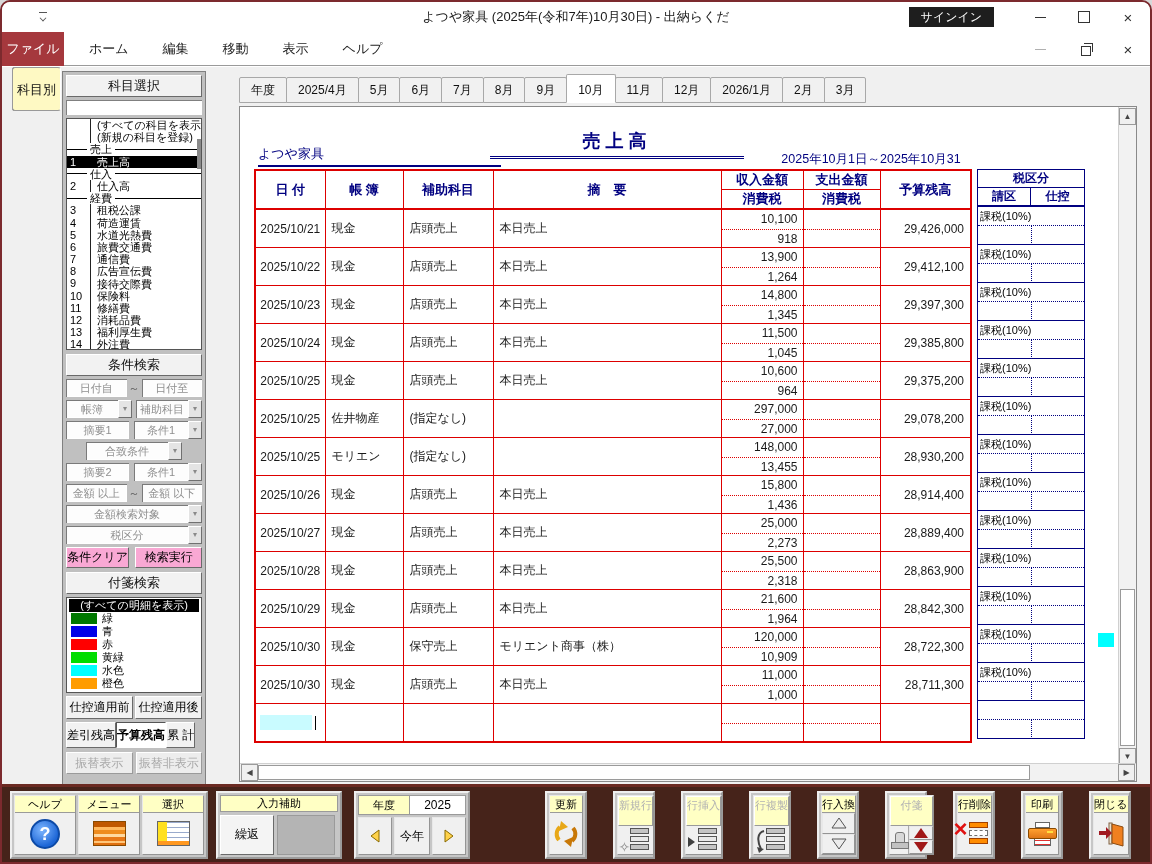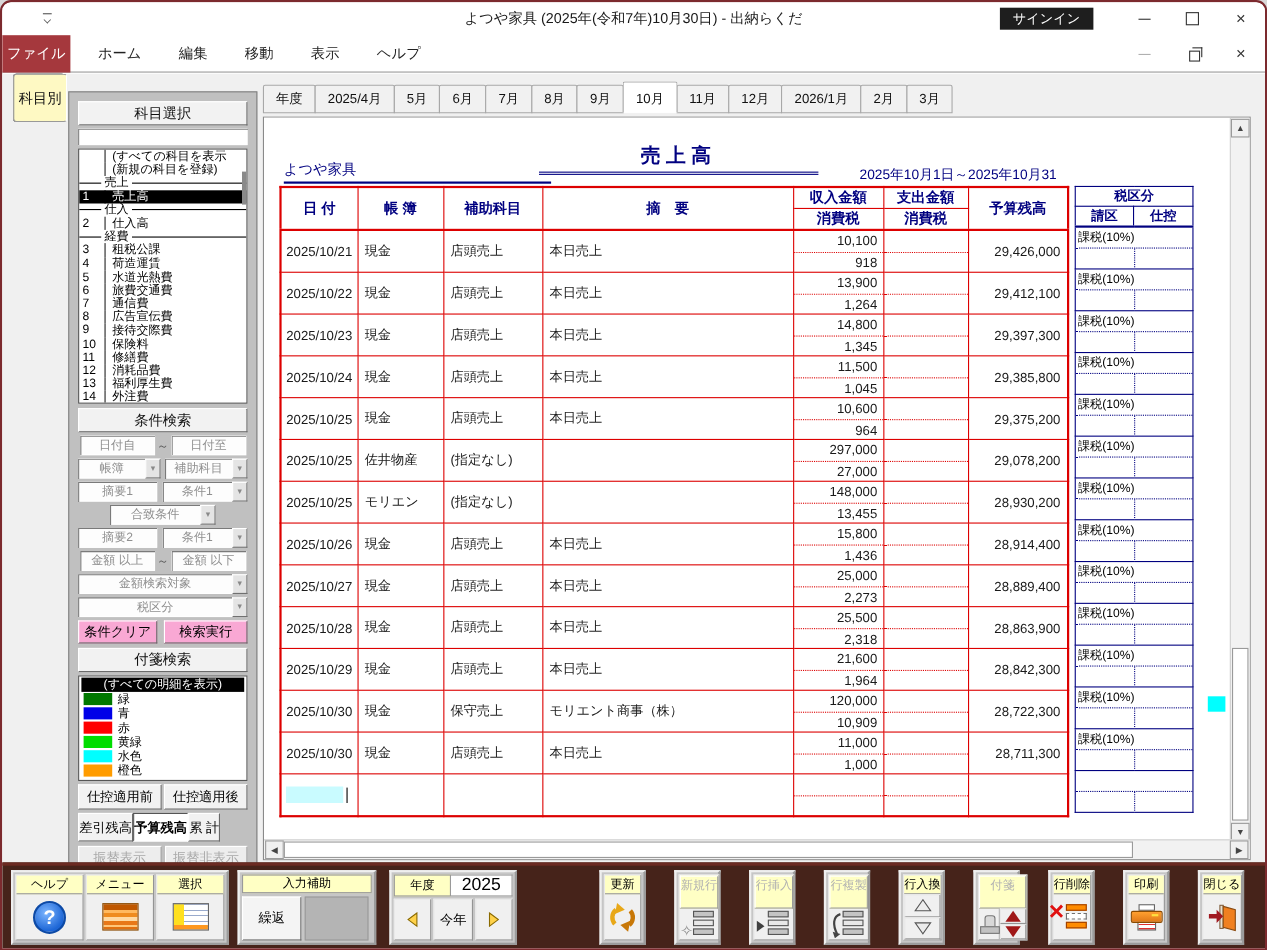--- a/index.html
+++ b/index.html
@@ -32,21 +32,21 @@
 
 
 .main { position:absolute; top:65px; left:0; right:0; height:721px; background:#f0f0f0; }
 
 
 .rail { position:absolute; left:0; top:0; width:60px; height:100%; }
 .rtab { position:absolute; left:10px; width:47px; height:44px; background:linear-gradient(#fdfdfd,#ececec); border:1px solid #999; border-radius:3px; font-size:13px; color:#111; display:flex; align-items:center; justify-content:center; text-align:center; line-height:15px; }
 .rtab.active { background:#fef9c3; border-right-color:#fff; width:49px; z-index:3; }
 
 
-.panel { position:absolute; left:60px; top:16px; width:172px; height:714px; background:#c0c0c0; border:1px solid #808080; padding:8px; }
+.panel { position:absolute; left:60px; top:4px; width:144px; height:714px; background:#c0c0c0; border:1px solid #808080; padding:3px; }
 .p-header { height:22px; background:#f2f2f2; border:1px solid; border-color:#fff #6a6a6a #6a6a6a #fff; font-size:13px; color:#111; text-align:center; line-height:20px; }
 .combo-empty { height:15px; margin-top:3px; background:#fff; box-shadow:inset 1px 1px 0 #808080, inset -1px -1px 0 #fff; }
 .acc-list { position:relative; height:232px; margin-top:3px; background:#fff; border:1px solid #555; overflow:hidden; font-size:11px; color:#000; }
 .acc-row { display:flex; align-items:center; height:12.2px; line-height:12px; white-space:nowrap; }
 .acc-num { width:24px; flex:none; padding-left:3px; border-right:1px solid #222; align-self:stretch; }
 .acc-label { padding-left:6px; flex:1; }
 .acc-row .dash { display:none; }
 .acc-row.section .dash { display:block; border-top:1px solid #000; height:0; }
 .acc-row.section .dash-l { width:20px; flex:none; }
 .acc-row.section .dash-r { flex:1; }
@@ -146,21 +146,21 @@
 .tbtn-body { flex:1; display:flex; align-items:center; justify-content:center; position:relative; }
 .g1 { left:8px; width:198px; } .g1 .tbtn { width:62px; } .g1 .tbtn + .tbtn { margin-left:2px; }
 .g2 { left:214px; width:126px; flex-direction:column; }
 .g2-label { height:17px; background:#ffffc4; border:1px solid #9a9a9a; font-size:11px; text-align:center; line-height:15px; }
 .g2-body { flex:1; display:flex; padding-top:3px; }
 .btn-repeat { width:54px; background:#f4f4f4; border:1px solid; border-color:#fff #6a6a6a #6a6a6a #fff; font-size:12px; color:#000; text-align:center; line-height:36px; height:40px; }
 .btn-blank { width:58px; height:40px; background:#b4b4b4; border:1px solid #9a9a9a; margin-left:3px; }
 .g3 { left:352px; width:116px; flex-direction:column; }
 .g3-top { display:flex; height:20px; }
 .g3-yl { width:52px; background:#ffffc4; border:1px solid #9a9a9a; font-size:11px; text-align:center; line-height:18px; }
-.g3-yv { flex:1; background:#fff; border:1px solid #9a9a9a; border-left:none; font-size:16px; text-align:center; line-height:18px; color:#000; }
+.g3-yv { flex:1; background:#fff; border:1px solid #9a9a9a; border-left:none; font-size:12px; text-align:center; line-height:18px; color:#000; }
 .g3-bot { flex:1; display:flex; padding-top:2px; }
 .g3-bot .yb { background:#f0f0f0; border:1px outset #e8e8e8; display:flex; align-items:center; justify-content:center; }
 .yb-arrow { width:34px; } .yb-this { flex:1; font-size:12px; color:#000; margin:0 2px; }
 .gs { width:42px; } .gs .tbtn { flex:1; }
 .g4{left:543px} .g5{left:611px} .g6{left:679px} .g7{left:747px} .g8{left:815px} .g9{left:883px} .g10{left:951px} .g11{left:1019px} .g12{left:1087px}
 
 
 .ico-help { width:30px; height:30px; border-radius:50%; background:radial-gradient(circle at 10px 9px,#7db6ff,#1d66d6 70%); border:2px solid #0d4aa6; color:#fff; font-size:18px; font-weight:bold; text-align:center; line-height:27px; }
 .ico-menu { width:33px; height:25px; border:1px solid #8a4a00; background:linear-gradient(180deg,#c05800 0 5px,#ffb95e 5px 8px,#ef8c1e 8px 12px,#ffd9a0 12px 15px,#e87818 15px 19px,#ffc679 19px 21px,#e07010 21px); }
 .ico-select { width:33px; height:25px; border:1px solid #666; background: linear-gradient(0deg,#ff9820 0 4px,rgba(0,0,0,0) 4px), linear-gradient(90deg,#ffe020 0 9px,rgba(0,0,0,0) 9px), repeating-linear-gradient(180deg,#99aacc 0 1px,#ffffff 1px 5px); }

